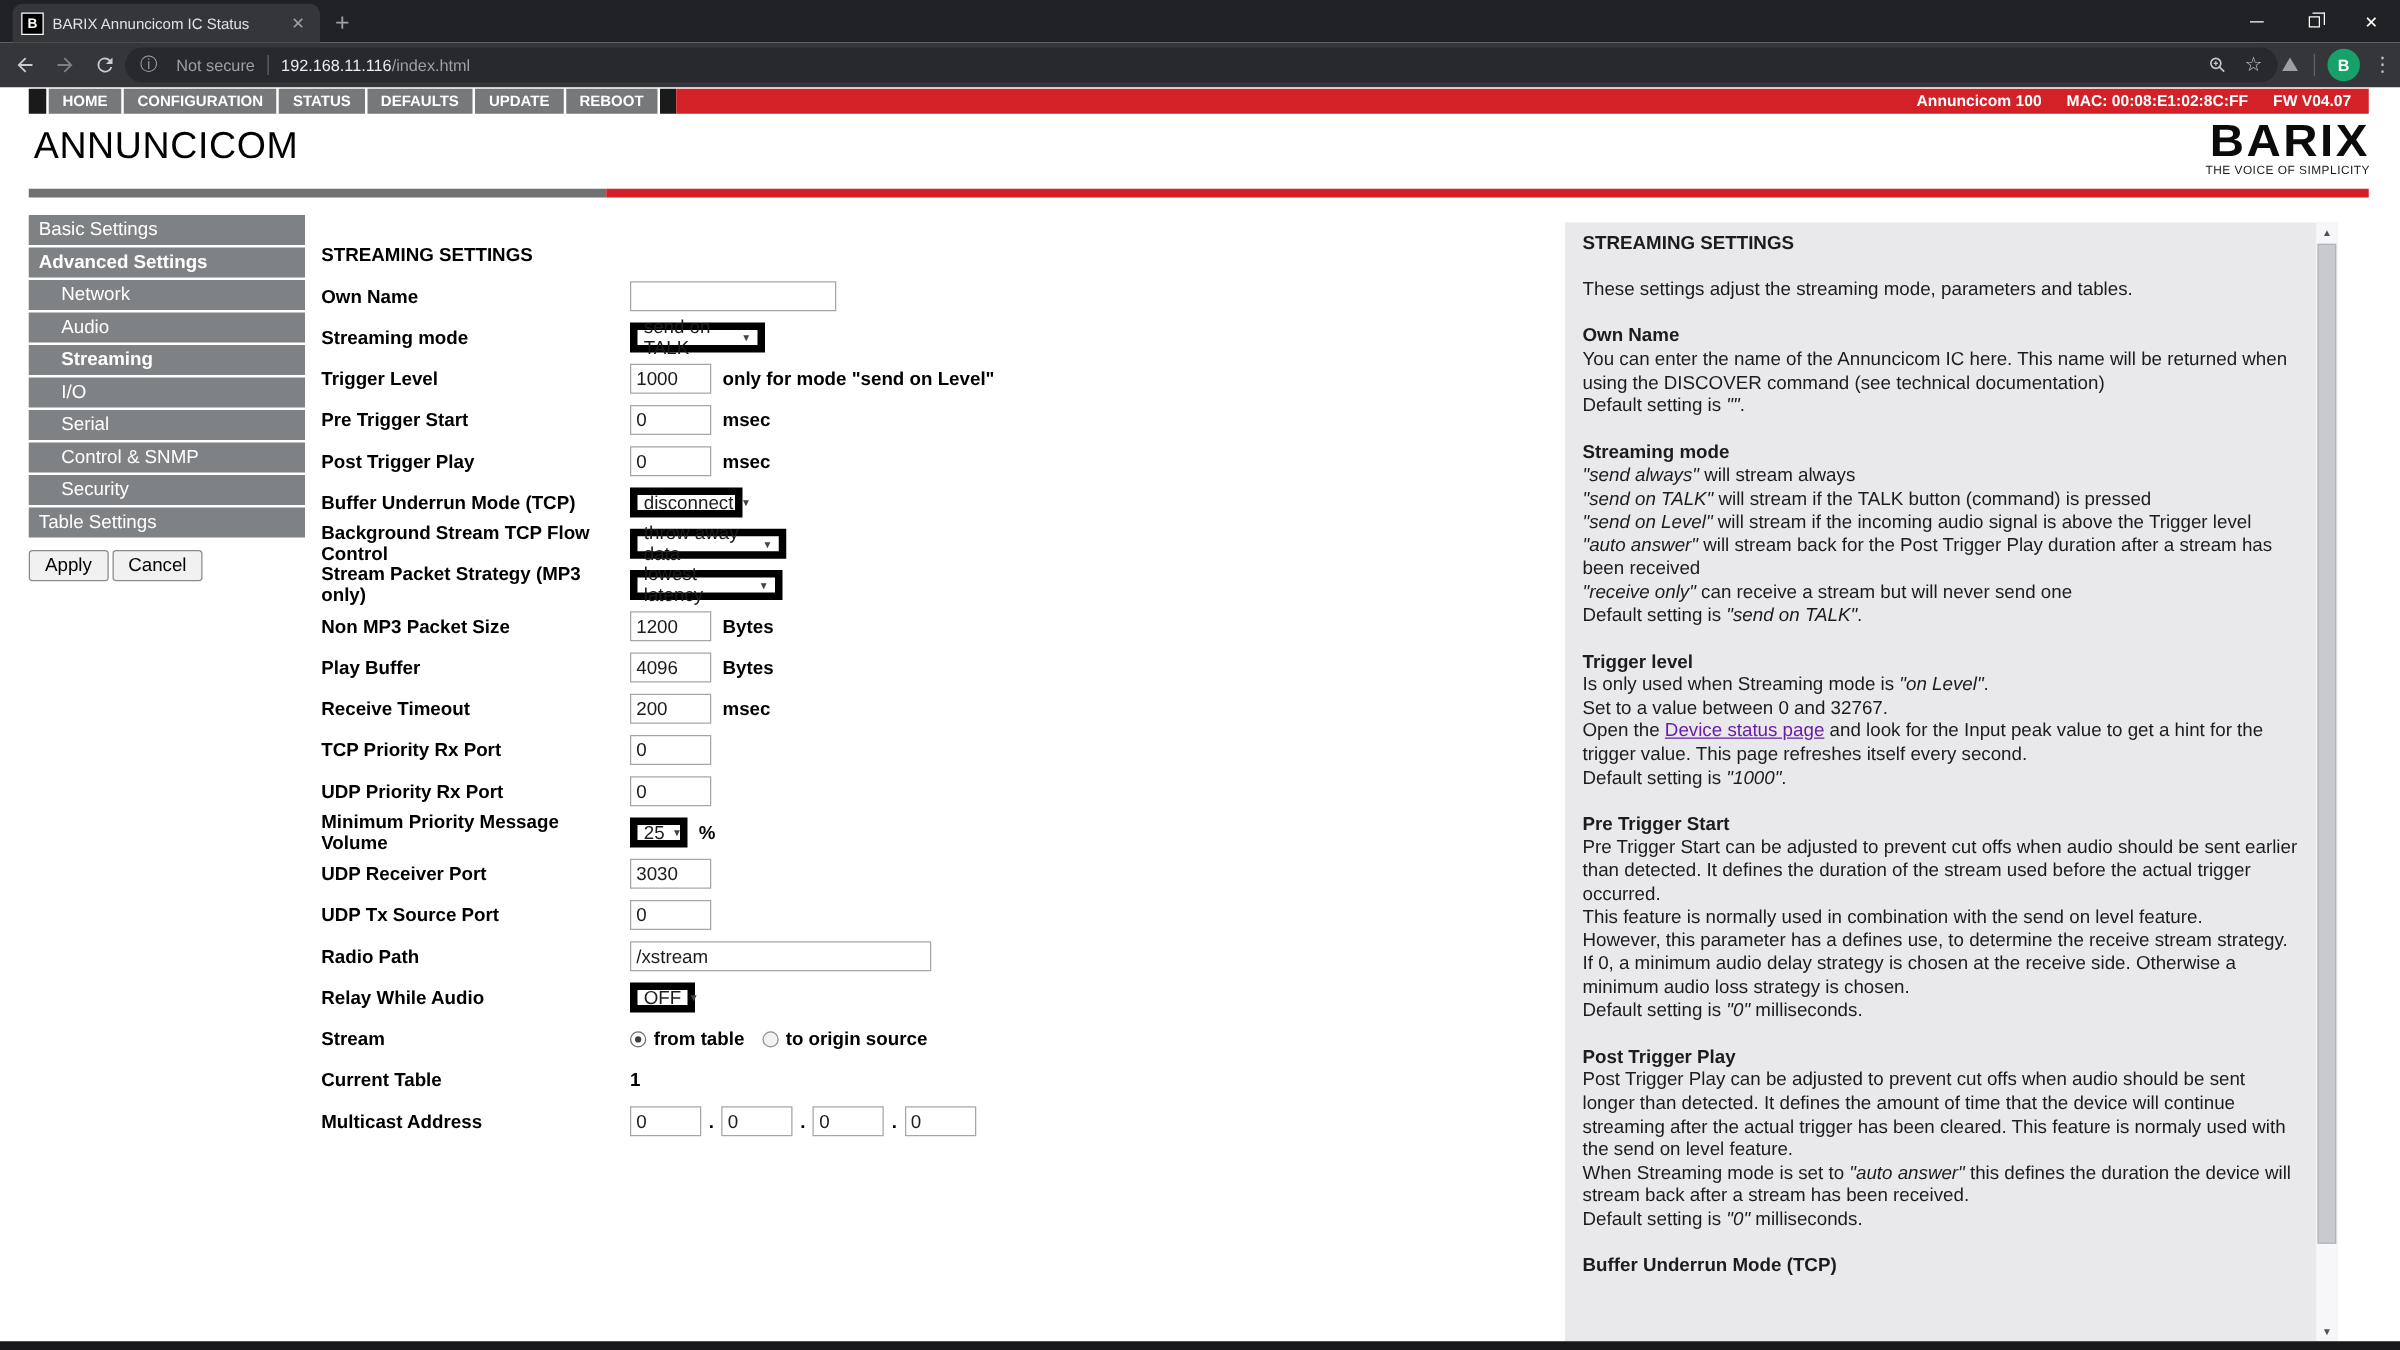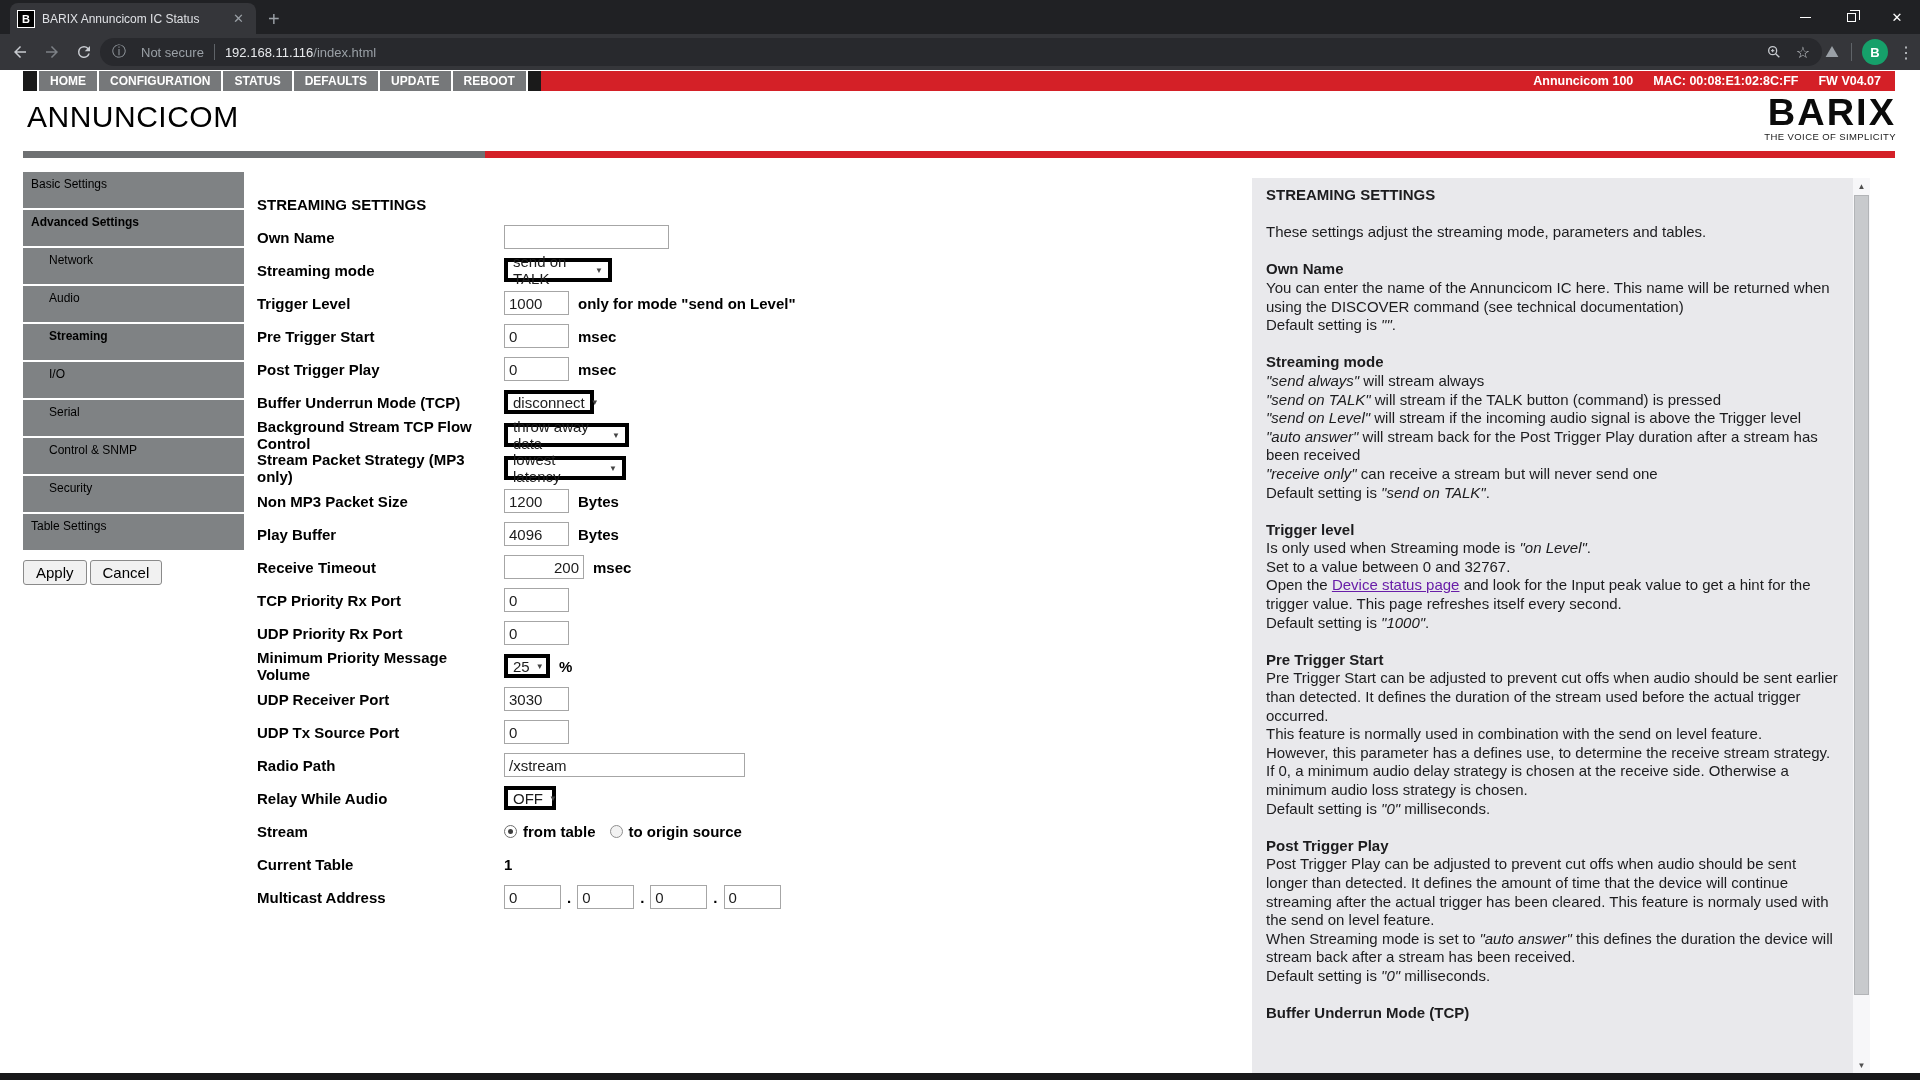--- a/index.html
+++ b/index.html
@@ -59,36 +59,36 @@
   .logo-word { font-size:38px; font-weight:800; letter-spacing:2px; color:#0b0b0b; line-height:34px;
                transform:scaleY(0.95); }
   .logo-tag { font-size:9.5px; letter-spacing:0.4px; color:#1a1a1a; margin-top:1px; }
 
   .divider { position:absolute; top:81px; left:23px; width:1872px; height:7px; display:flex; }
   .divider .d-gray { width:462px; background:#6e7072; }
   .divider .d-red { flex:1; background:#d42027; }
 
   
   .sidebar { position:absolute; top:102px; left:23px; width:221px; }
-  .side-item { background:#7f8284; color:#000000; font-size:12px; height:36px; line-height:24px;
+  .side-item { background:#7f8284; color:#ffffff; font-size:15px; height:24px; line-height:24px;
                padding-left:8px; margin-bottom:2px; }
   .side-item.indent { padding-left:26px; }
   .side-item.bold { font-weight:bold; }
   .side-actions { margin-top:10px; display:flex; gap:3px; }
   .btn { font-size:15px; background:#f1f1f1; border:1px solid #8a8a8a; border-radius:3px;
          padding:3px 12px; color:#000; }
 
   
   .form { position:absolute; top:126px; left:257px; width:960px; }
   .form-title { font-weight:bold; font-size:15px; margin-bottom:12px; }
   .frow { display:flex; align-items:center; height:24px; margin-bottom:9px; font-size:15px; }
   .flabel { width:247px; font-weight:bold; flex-shrink:0; }
   .txt { height:24px; border:1px solid #a6a6a6; background:#fff; font-family:"Liberation Sans",sans-serif;
          font-size:15px; padding:0 4px; color:#1c1c1c; }
-  .sel { height:24px; border:4px solid #000000; background:#fff; display:inline-flex; align-items:center;
+  .sel { height:24px; border:6px solid #000000; background:#fff; display:inline-flex; align-items:center;
          justify-content:space-between; padding:0 5px; font-size:15px; color:#1c1c1c; }
   .sel .arr { font-size:8px; color:#444; margin-left:6px; }
   .suffix { font-weight:bold; margin-left:9px; white-space:pre; }
   .static-val { font-weight:bold; }
   .radio { width:13px; height:13px; border-radius:50%; border:1px solid #8f8f8f; background:#f2f2f2;
            display:inline-block; position:relative; margin-right:6px; flex-shrink:0; }
   .radio.on { background:#fff; border-color:#6d6d6d; }
   .radio.on:after { content:""; position:absolute; left:3px; top:3px; width:5px; height:5px;
                     border-radius:50%; background:#3c3c3c; }
   .radio-label { font-weight:bold; margin-right:14px; }
@@ -285,21 +285,21 @@
           <input class="txt" type="text" value="1200" style="width: 65px;">
           <span class="suffix">Bytes</span>
         </div>
         <div class="frow">
           <span class="flabel">Play Buffer</span>
           <input class="txt" type="text" value="4096" style="width: 65px;">
           <span class="suffix">Bytes</span>
         </div>
         <div class="frow">
           <span class="flabel">Receive Timeout</span>
-          <input class="txt" type="text" value="200" style="width: 80px; text-align: right;">
+          <input class="txt" type="text" value="200" style="width: 65px;">
           <span class="suffix">msec</span>
         </div>
         <div class="frow">
           <span class="flabel">TCP Priority Rx Port</span>
           <input class="txt" type="text" value="0" style="width: 65px;">
         </div>
         <div class="frow">
           <span class="flabel">UDP Priority Rx Port</span>
           <input class="txt" type="text" value="0" style="width: 65px;">
         </div>

